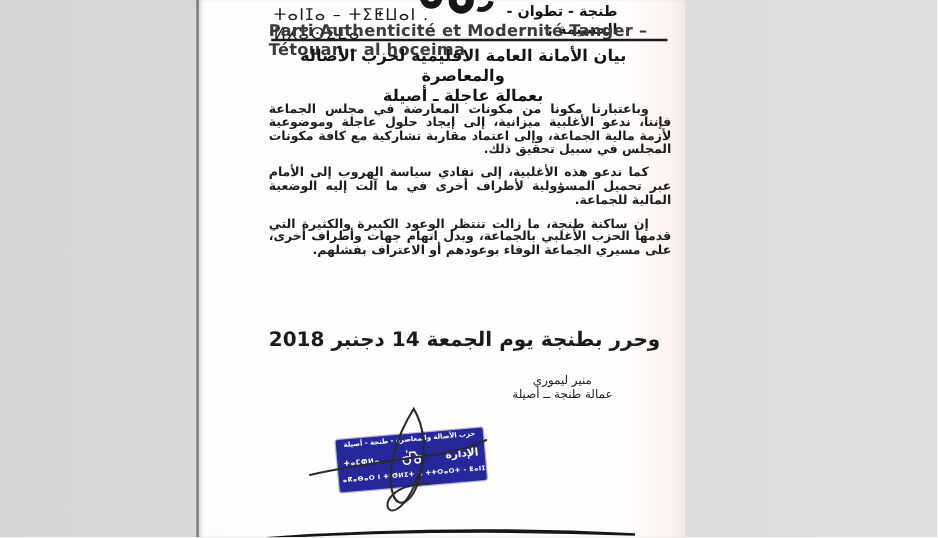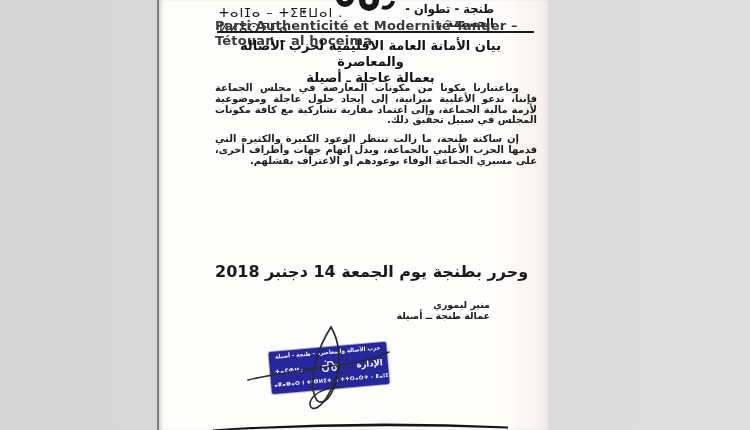--- a/index.html
+++ b/index.html
@@ -32,22 +32,22 @@
   .bodytxt{position:absolute; top:83px; left:56px; width:322px; direction:rtl;}
   .bodytxt p{
     margin:0 0 8px 0; font-size:10px; font-weight:700; color:#1c1c1c;
     line-height:10.8px; text-align:justify; text-indent:18px;
   }
   .dateline{
     position:absolute; top:262px; left:56px; direction:rtl;
     font-size:16px; font-weight:700; color:#1a1a1a; white-space:nowrap;
   }
   .sigblock{
-    position:absolute; top:299px; right:58px; direction:rtl; text-align:right;
-    font-size:9.5px; font-weight:700; color:#1c1c1c; line-height:11px; white-space:nowrap;
+    position:absolute; top:299px; right:58px; direction:rtl; text-align:center;
+    font-size:9.5px; font-weight:400; color:#1c1c1c; line-height:11px; white-space:nowrap;
   }
   .stamp{
     position:absolute; top:347px; left:111px; width:118px; height:42px;
     background:#26279b; border-radius:2px; transform:rotate(-5deg);
     box-shadow:0 0 0 1px rgba(38,39,155,.35);
     color:#fff; z-index:2; overflow:hidden; padding:2px 3px; box-sizing:border-box;
   }
   .stamp .s1{font-size:5.5px; font-weight:700; text-align:center; direction:rtl; white-space:nowrap; line-height:7px;}
   .stamp .s2{display:flex; align-items:center; justify-content:space-between; padding:1px 2px; height:19px;}
   .stamp .tif-l{font-size:5.5px; font-weight:700; letter-spacing:.5px;}
@@ -70,20 +70,21 @@
 
     <div class="hrule"></div>
 
     <div class="title">
       <div>بيان الأمانة العامة الاقليمية لحزب الأصالة والمعاصرة</div>
       <div>بعمالة عاجلة ـ أصيلة</div>
     </div>
 
     <div class="bodytxt">
       <p>وباعتبارنا مكونا من مكونات المعارضة في مجلس الجماعة فإننا، ندعو الأغلبية ميزانية، إلى إيجاد حلول عاجلة وموضوعية لأزمة مالية الجماعة، وإلى اعتماد مقاربة تشاركية مع كافة مكونات المجلس في سبيل تحقيق ذلك.</p>
+      <p>كما ندعو هذه الأغلبية، إلى تفادي سياسة الهروب إلى الأمام عبر تحميل المسؤولية لأطراف أخرى في ما آلت إليه الوضعية المالية للجماعة.</p>
       <p>إن ساكنة طنجة، ما زالت تنتظر الوعود الكبيرة والكثيرة التي قدمها الحزب الأغلبي بالجماعة، وبدل اتهام جهات وأطراف أخرى، على مسيري الجماعة الوفاء بوعودهم أو الاعتراف بفشلهم.</p>
     </div>
 
     <div class="dateline">وحرر بطنجة يوم الجمعة 14 دجنبر 2018</div>
 
     <div class="sigblock">
       <div>منير ليموري</div>
       <div>عمالة طنجة ــ أصيلة</div>
     </div>
 

